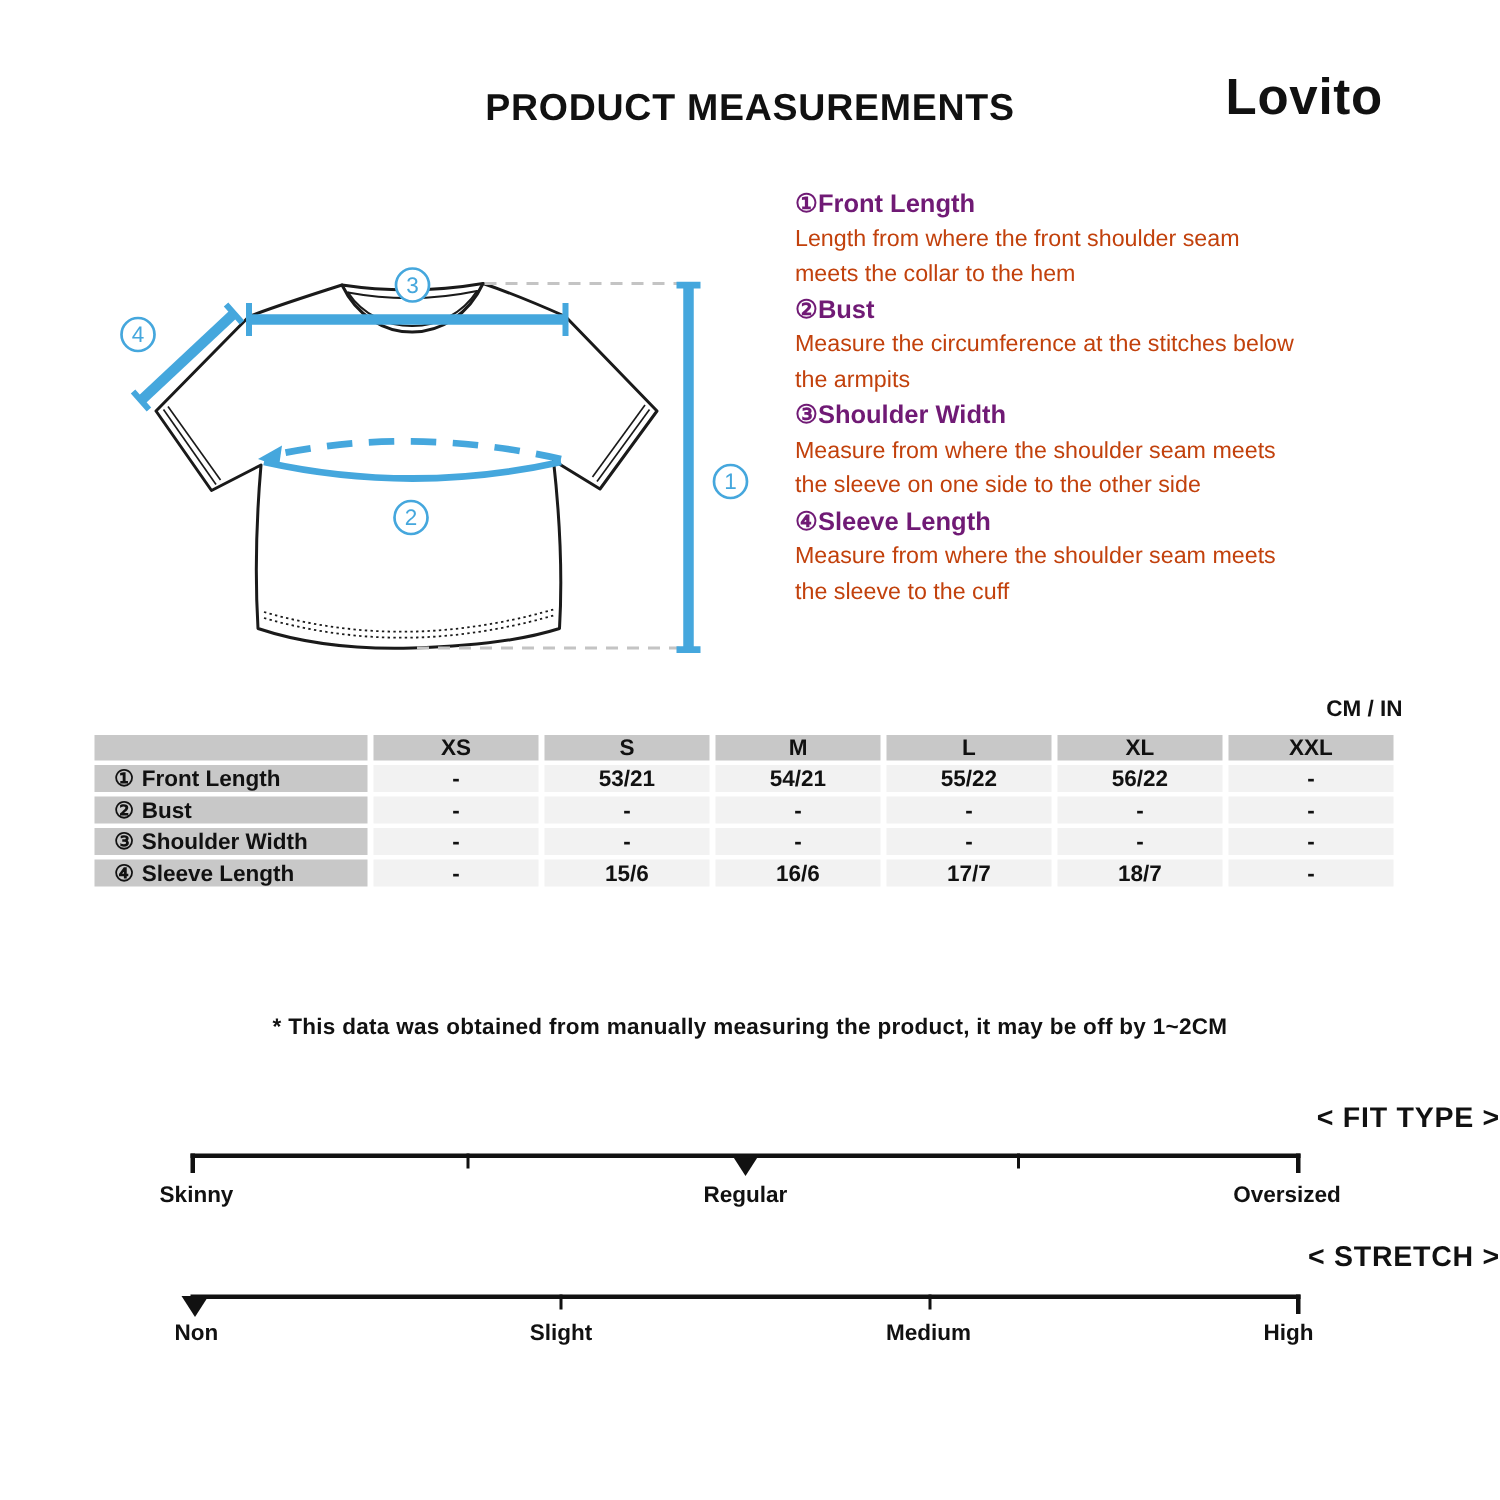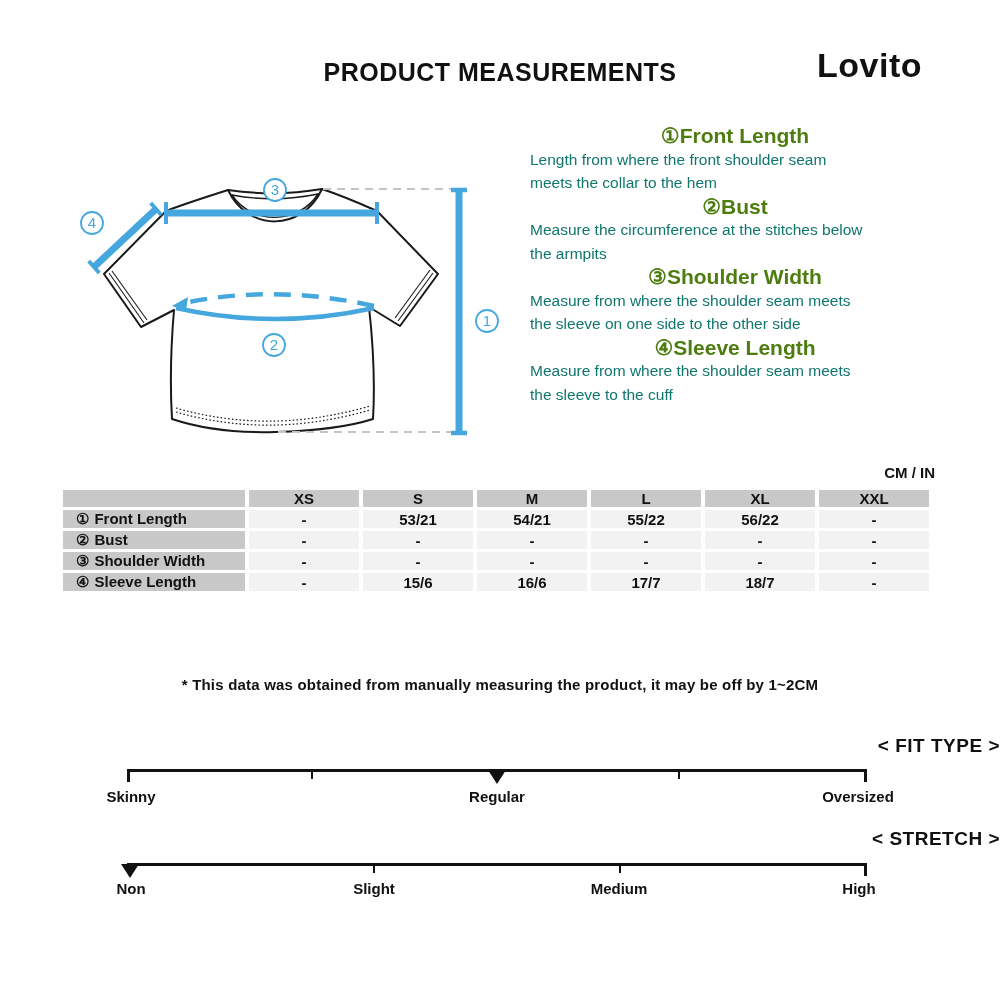--- a/index.html
+++ b/index.html
@@ -11,22 +11,22 @@
   .page-title { position:absolute; top:58px; left:0; width:1000px; text-align:center;
                 font-size:25px; font-weight:bold; letter-spacing:.5px; }
   .brand { position:absolute; top:46px; right:78px; font-size:34px; font-weight:bold; letter-spacing:.5px; }
 
   
   .diagram { position:absolute; left:60px; top:140px; width:460px; height:320px; }
 
   
   .howto { position:absolute; left:530px; top:124px; width:410px; }
   .howto h2 { font-size:17.5px; font-weight:bold; margin-bottom:12px; }
-  .howto .item-title { font-size:21px; font-weight:bold; line-height:23.5px; color:#4d7c0f;text-align:center; }
-  .howto .item-desc  { font-size:15.5px; color:#0f766e; line-height:23.5px; }
+  .howto .item-title { font-size:17px; font-weight:bold; line-height:23.5px; color:#701a75; }
+  .howto .item-desc  { font-size:15.5px; color:#c2410c; line-height:23.5px; }
   .howto .item-desc span { display:block; }
 
   
   .units { position:absolute; top:464px; right:65px; font-size:15px; font-weight:bold; }
   .size-table { position:absolute; left:59px; top:487px; border-collapse:separate; border-spacing:4px 3px; }
   .size-table th, .size-table td { height:16px; font-size:15px; font-weight:bold; text-align:center; vertical-align:middle; }
   .size-table th { background:#c8c8c8; width:110px; }
   .size-table th.corner, .size-table td.rowlabel { background:#c8c8c8; width:182px;margin-left:28px; }
   .size-table td { background:#f2f2f2; }
   .size-table td.rowlabel { text-align:left; padding-left:13px; }

